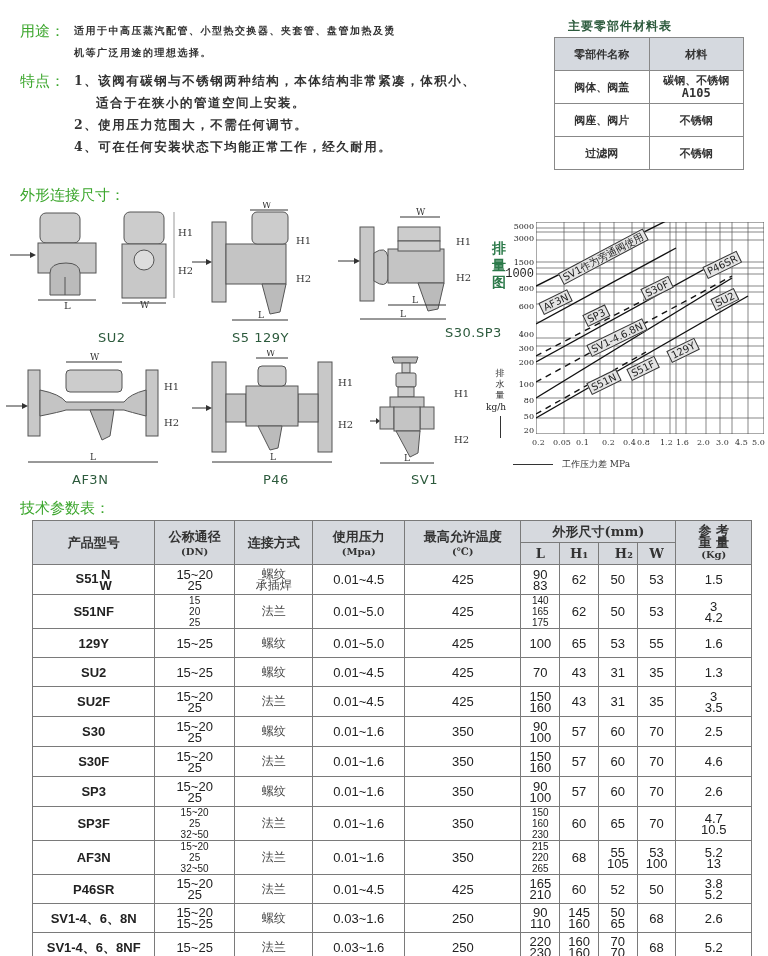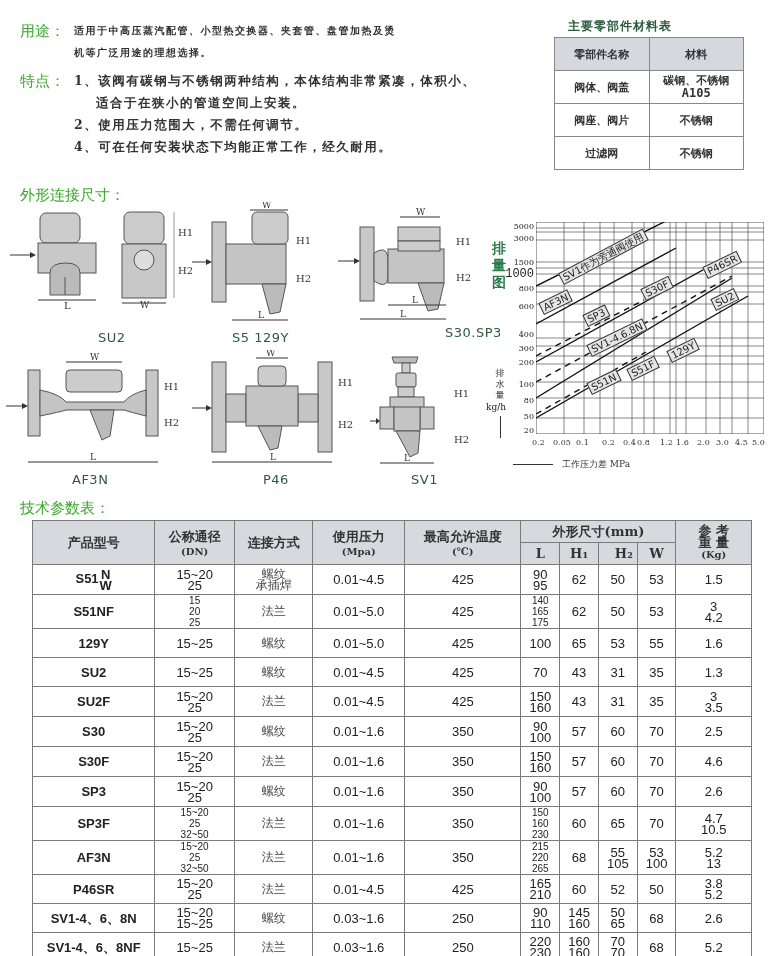--- a/index.html
+++ b/index.html
@@ -348,21 +348,21 @@
           <span class="stack">25</span>
         </td>
         <td class="conn">
           <span class="stack">螺纹</span>
           <span class="stack">承插焊</span>
         </td>
         <td>0.01~4.5</td>
         <td>425</td>
         <td>
           <span class="stack">90</span>
-          <span class="stack">95</span>
+          <span class="stack">83</span>
         </td>
         <td>
           <span class="stack">62</span>
         </td>
         <td>
           <span class="stack">50</span>
         </td>
         <td>
           <span class="stack">53</span>
         </td>

